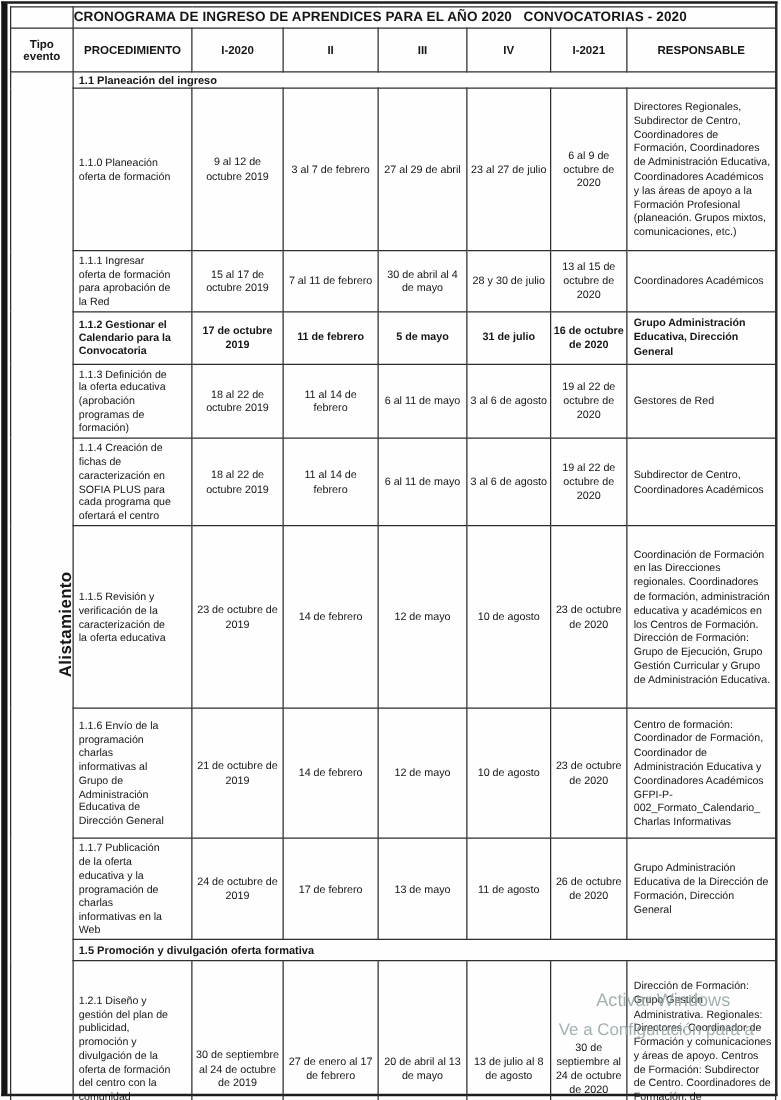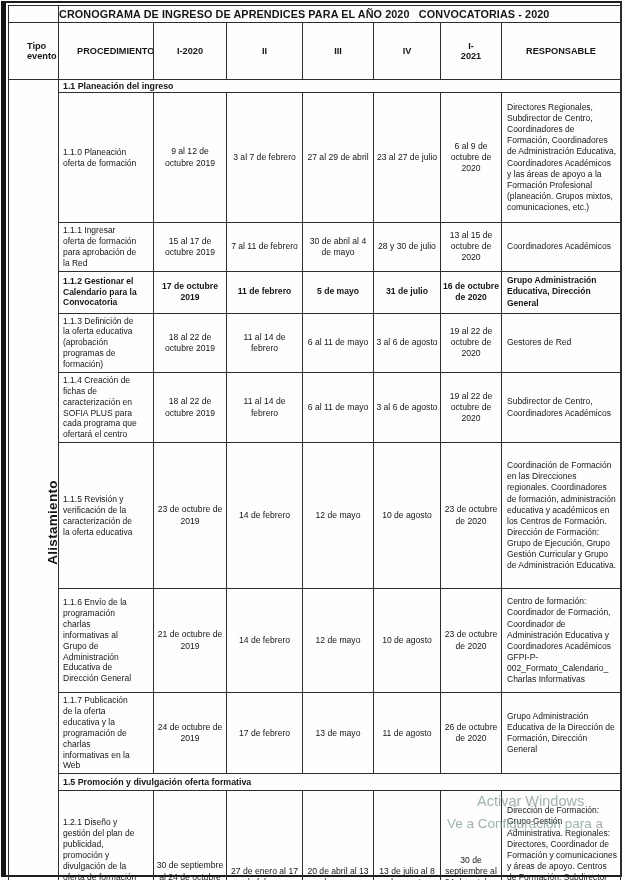--- a/index.html
+++ b/index.html
@@ -28,21 +28,21 @@
   tr.h3 { height:45px; } tr.h4 { height:60px; } tr.h5 { height:146px; }
   tr.h6 { height:104px; } tr.h7 { height:60px; } tr.hs2 { height:17px; }
   tr.h8 { height:173px; }
 
   td.title {
     font-weight:bold; font-size:10.8px; text-align:left; vertical-align:middle;
     white-space:pre-wrap; padding:0 30px 0 0; letter-spacing:0.1px;
   }
   td.colhead {
     font-weight:bold; font-size:9.2px; text-align:center; vertical-align:middle;
-    padding:18px;
+    padding:7px;
     margin-left:48px;
   }
   td.sechead { font-weight:bold; font-size:8.8px; text-align:left; padding:1px 4px; vertical-align:middle; }
   td.tipo { text-align:center; vertical-align:middle; }
   .tipo-label {
     display:inline-block; transform:rotate(-90deg); white-space:nowrap;
     font-weight:bold; font-size:13.5px; letter-spacing:0.3px;
   }
   td.proc { font-size:8.5px; line-height:1.28; text-align:left; vertical-align:middle; padding:2px 15px 2px 4px; word-wrap:break-word; }
   td.date { font-size:8.6px; line-height:1.3; text-align:center; vertical-align:middle; padding:2px 2px; }

